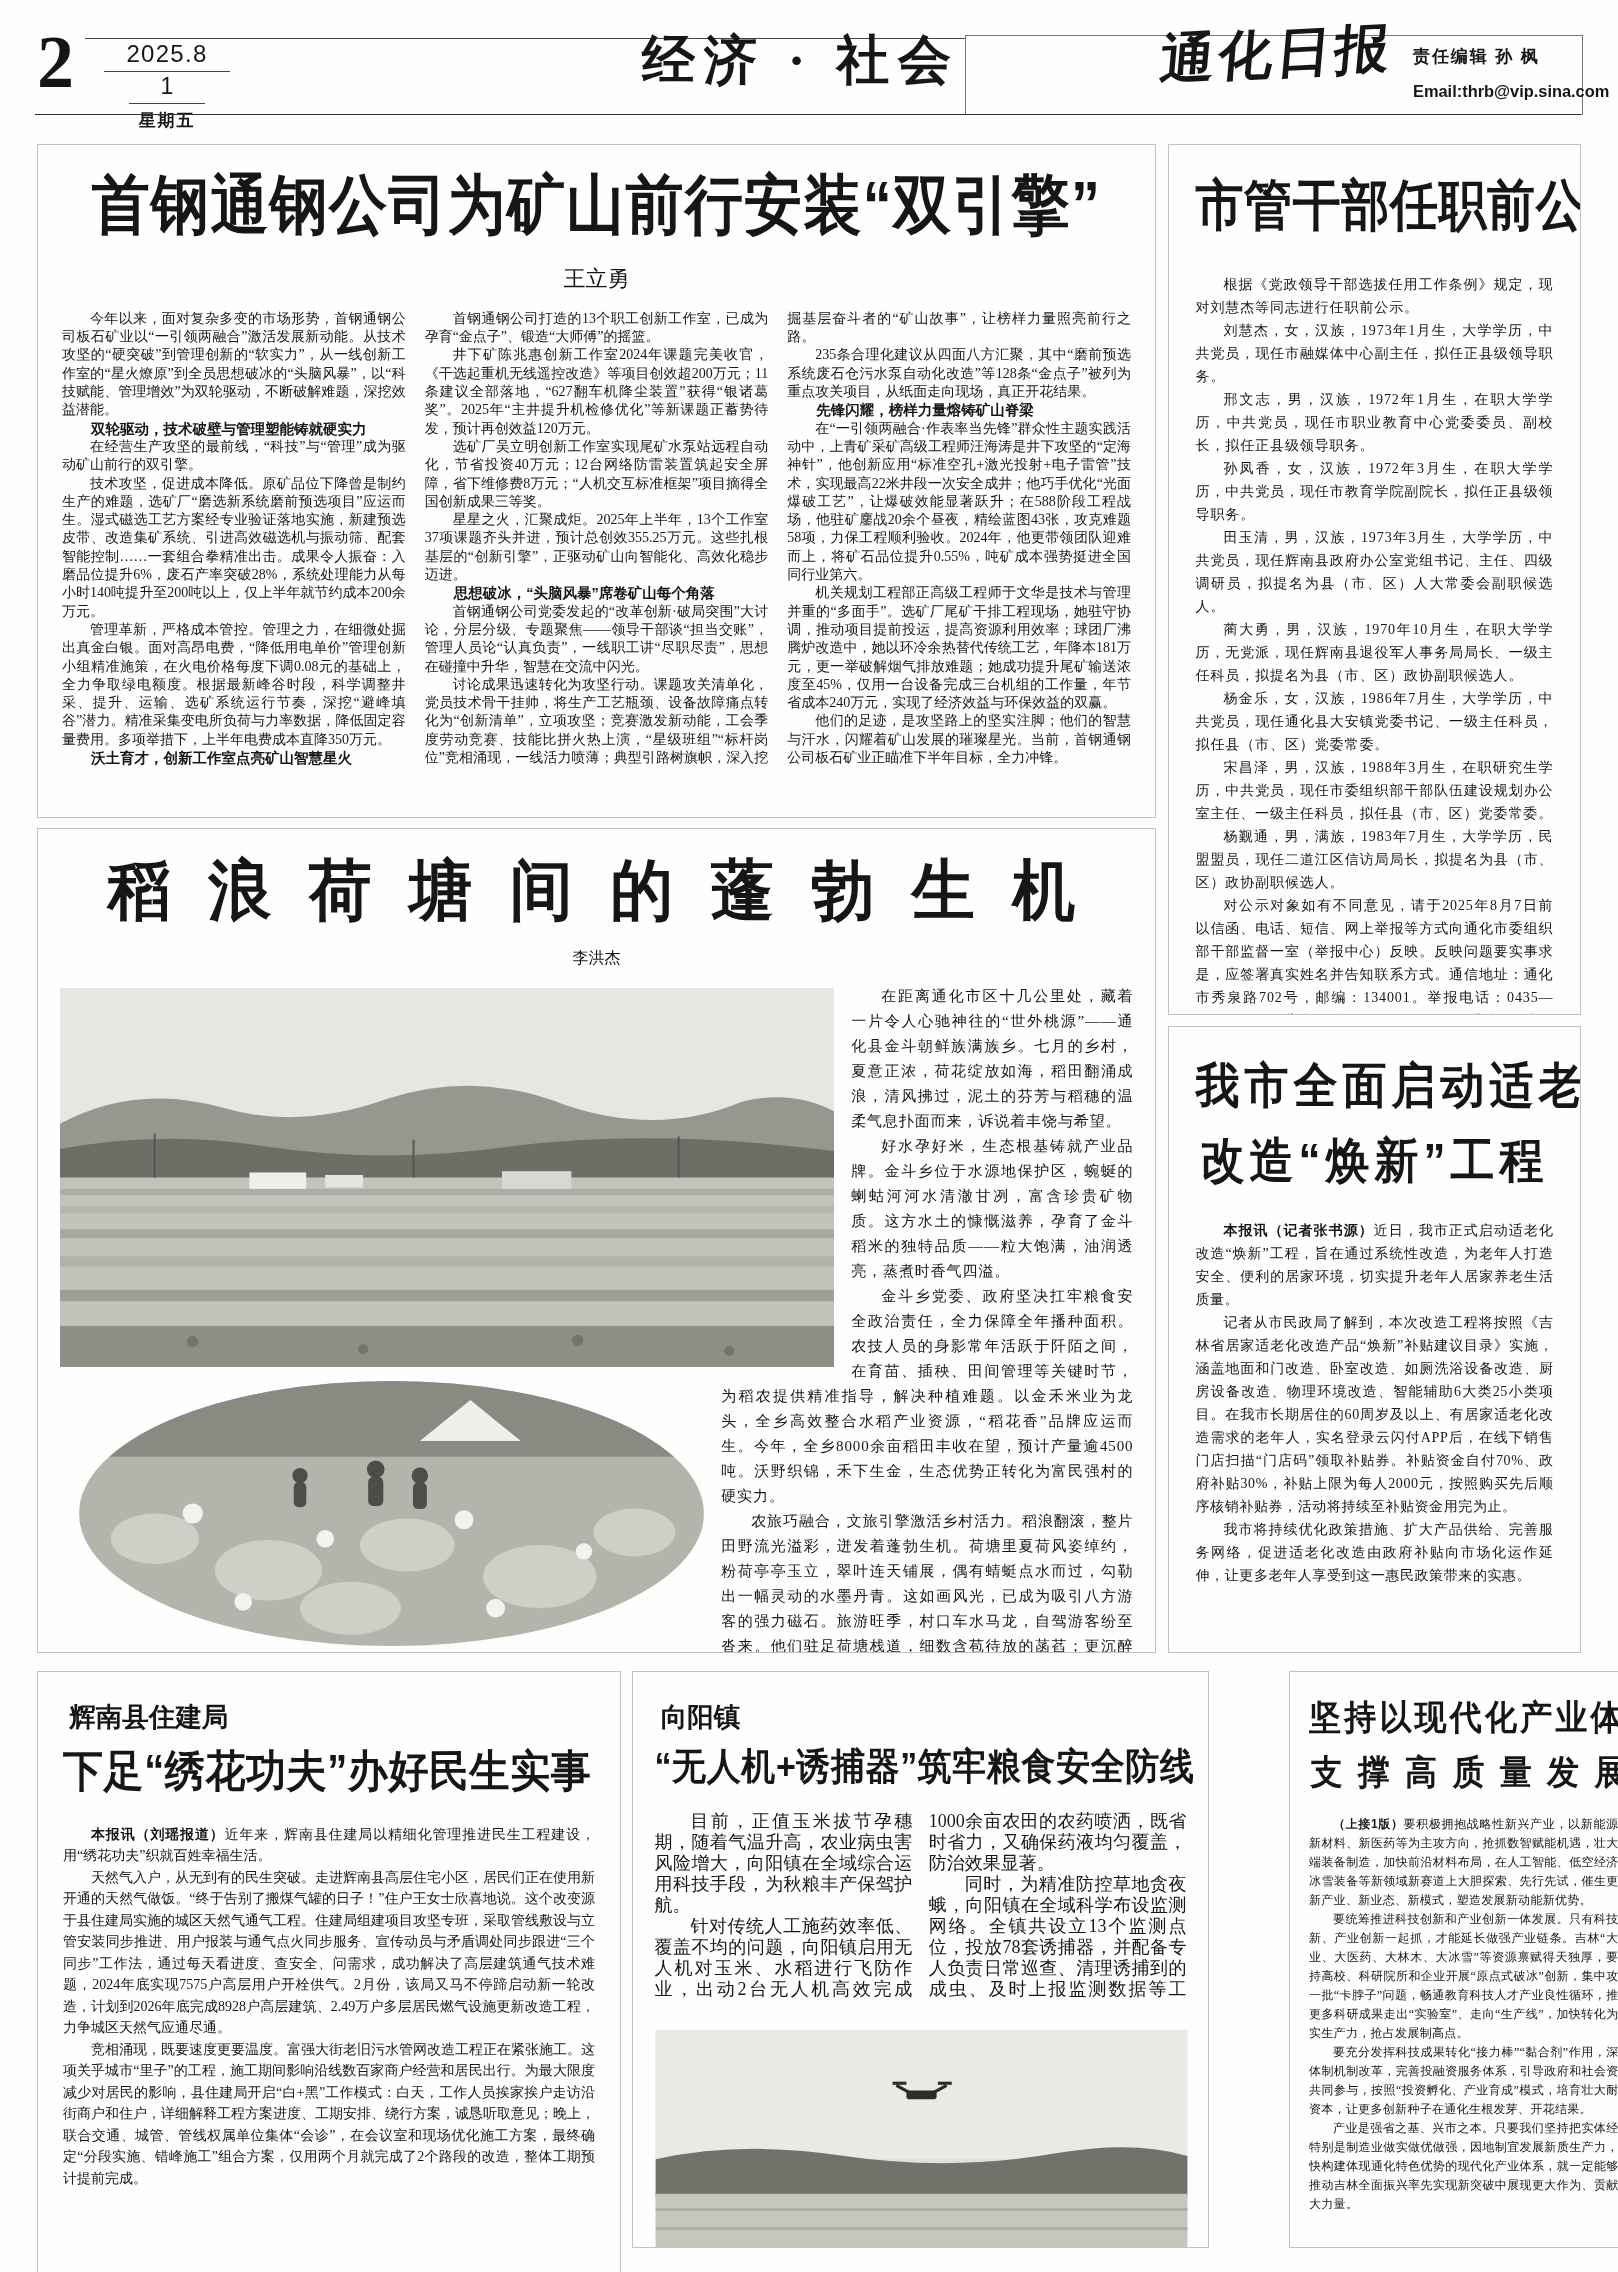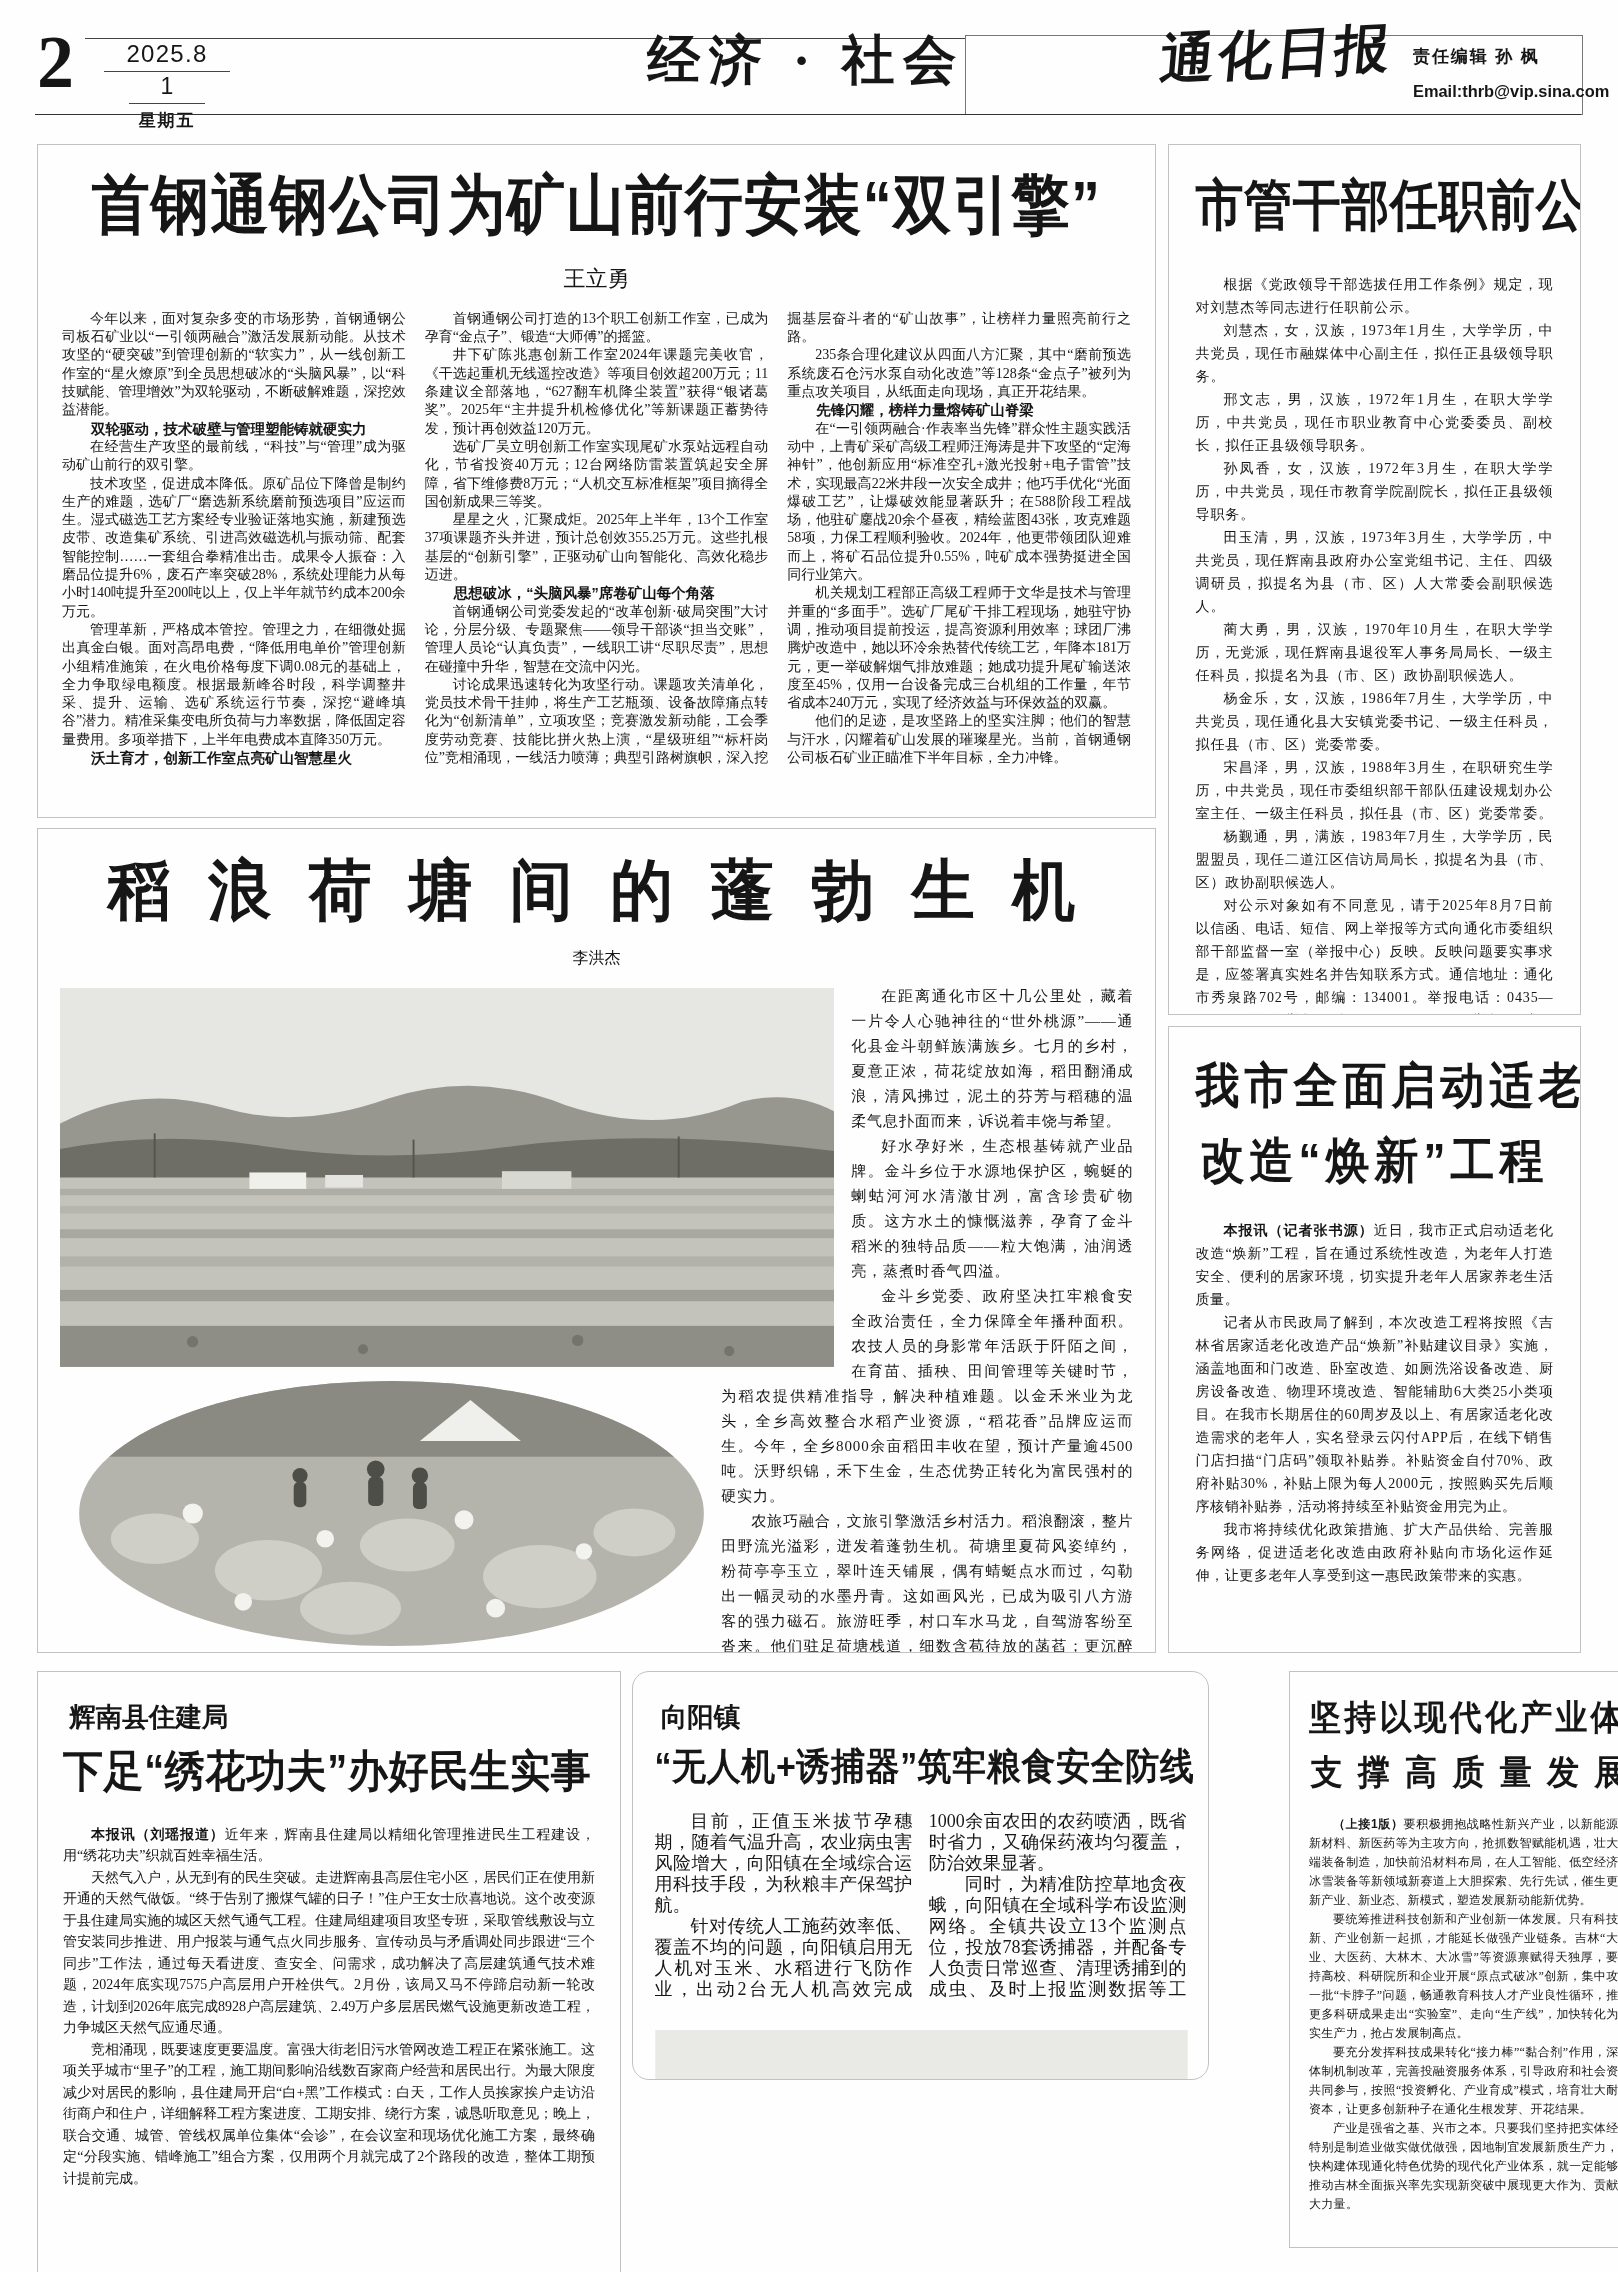--- a/index.html
+++ b/index.html
@@ -9,21 +9,21 @@
   .hdr-line-top{position:absolute;left:85px;top:38px;width:1496px;height:0;border-top:1.3px solid #444;}
   .hdr-box{position:absolute;left:965px;top:35px;width:616px;height:78px;border:0.6px solid #777;background:#fefefe;}
   .hdr-rule{position:absolute;left:35px;top:114px;width:1546px;height:0;border-top:1.9px solid #333;}
   .page-num{position:absolute;left:37px;top:25px;font-size:74px;font-weight:bold;
             font-family:"Liberation Serif",serif;line-height:1;}
   .date-blk{position:absolute;left:104px;top:39px;width:126px;text-align:center;
             font-family:"Liberation Sans",sans-serif;}
   .date-top{font-size:24px;letter-spacing:1.3px;padding:1.3px 0 2.5px 0;border-bottom:1.3px solid #444;}
   .date-day{font-size:23px;padding:1.3px 0 2.5px 0;border-bottom:1.3px solid #444;width:76px;margin:0 auto;}
   .date-week{font-size:17px;font-weight:bold;padding-top:5px;letter-spacing:1.9px;}
-  .section-title{position:absolute;left:637px;top:25px;width:328px;text-align:right;
+  .section-title{position:absolute;left:637px;top:25px;width:328px;text-align:center;
                  font-size:53px;font-weight:bold;letter-spacing:8.8px;font-family:"Liberation Serif",serif;}
   .masthead{position:absolute;left:1161px;top:17.7px;font-size:54px;font-weight:bold;
             font-family:"Liberation Serif",serif;transform:skewX(-8deg) rotate(-3deg);
             letter-spacing:3.8px;white-space:nowrap;}
   .editor{position:absolute;left:1413px;top:45px;font-size:17px;font-weight:bold;
           font-family:"Liberation Sans",sans-serif;letter-spacing:1.9px;}
   .email{position:absolute;left:1413px;top:82px;font-size:16.4px;font-weight:bold;
          font-family:"Liberation Sans",sans-serif;}
   
   .abox{position:absolute;border:0.6px solid #c2c2c2;background:#fefefe;box-sizing:border-box;}
@@ -59,21 +59,21 @@
   .shilao-title{text-align:center;font-family:"Liberation Sans",sans-serif;font-weight:bold;
                 font-size:44px;letter-spacing:5px;transform:scaleY(1.1);line-height:1.55;margin-bottom:28px;white-space:nowrap;}
   .shilao-body{font-size:14px;line-height:23px;letter-spacing:0.6px;}
   .boldlead{font-family:"Liberation Sans",sans-serif;font-weight:bold;}
   
   .box-huinan{left:37px;top:1671px;width:584px;height:670px;padding:23px 25px;overflow:hidden;}
   .kicker{font-family:"Liberation Sans",sans-serif;font-weight:bold;font-size:26.5px;margin:3.8px 0 8.8px 6.3px;}
   .hn-title{font-family:"Liberation Sans",sans-serif;font-weight:bold;font-size:40px;
             letter-spacing:0.6px;transform:scaleY(1.1);white-space:nowrap;margin-bottom:25px;}
   .hn-body{font-size:14px;line-height:21.5px;}
-  .box-xy{left:632px;top:1671px;width:577px;height:409px;padding:23px 21.5px;overflow:hidden;border-radius:17px;}
+  .box-xy{left:632px;top:1671px;width:577px;height:577px;padding:23px 21.5px;overflow:hidden;}
   .xy-title{font-family:"Liberation Sans",sans-serif;font-weight:bold;font-size:34px;
             letter-spacing:0.6px;transform:scaleY(1.1);white-space:nowrap;margin-bottom:21.5px;text-align:center;}
   .xy-cols{column-count:2;column-gap:16.4px;height:208px;overflow:hidden;font-size:18px;line-height:21px;}
   .xy-cols p{margin:0;text-indent:2em;}
   .xy-byline{text-align:right;font-family:"Liberation Sans",sans-serif;font-weight:bold;text-indent:0 !important;}
   .xy-photo{margin-top:11.4px;}
   .box-chanye{left:1289px;top:1671px;width:362px;height:577px;padding:21.5px 19px;overflow:hidden;}
   .cy-title{text-align:center;font-family:"Liberation Sans",sans-serif;font-weight:bold;
             font-size:32px;letter-spacing:3.2px;line-height:1.6;transform:scaleY(1.08);margin-bottom:19px;white-space:nowrap;}
   .cy-body{font-size:12px;line-height:19px;letter-spacing:0.3px;}

